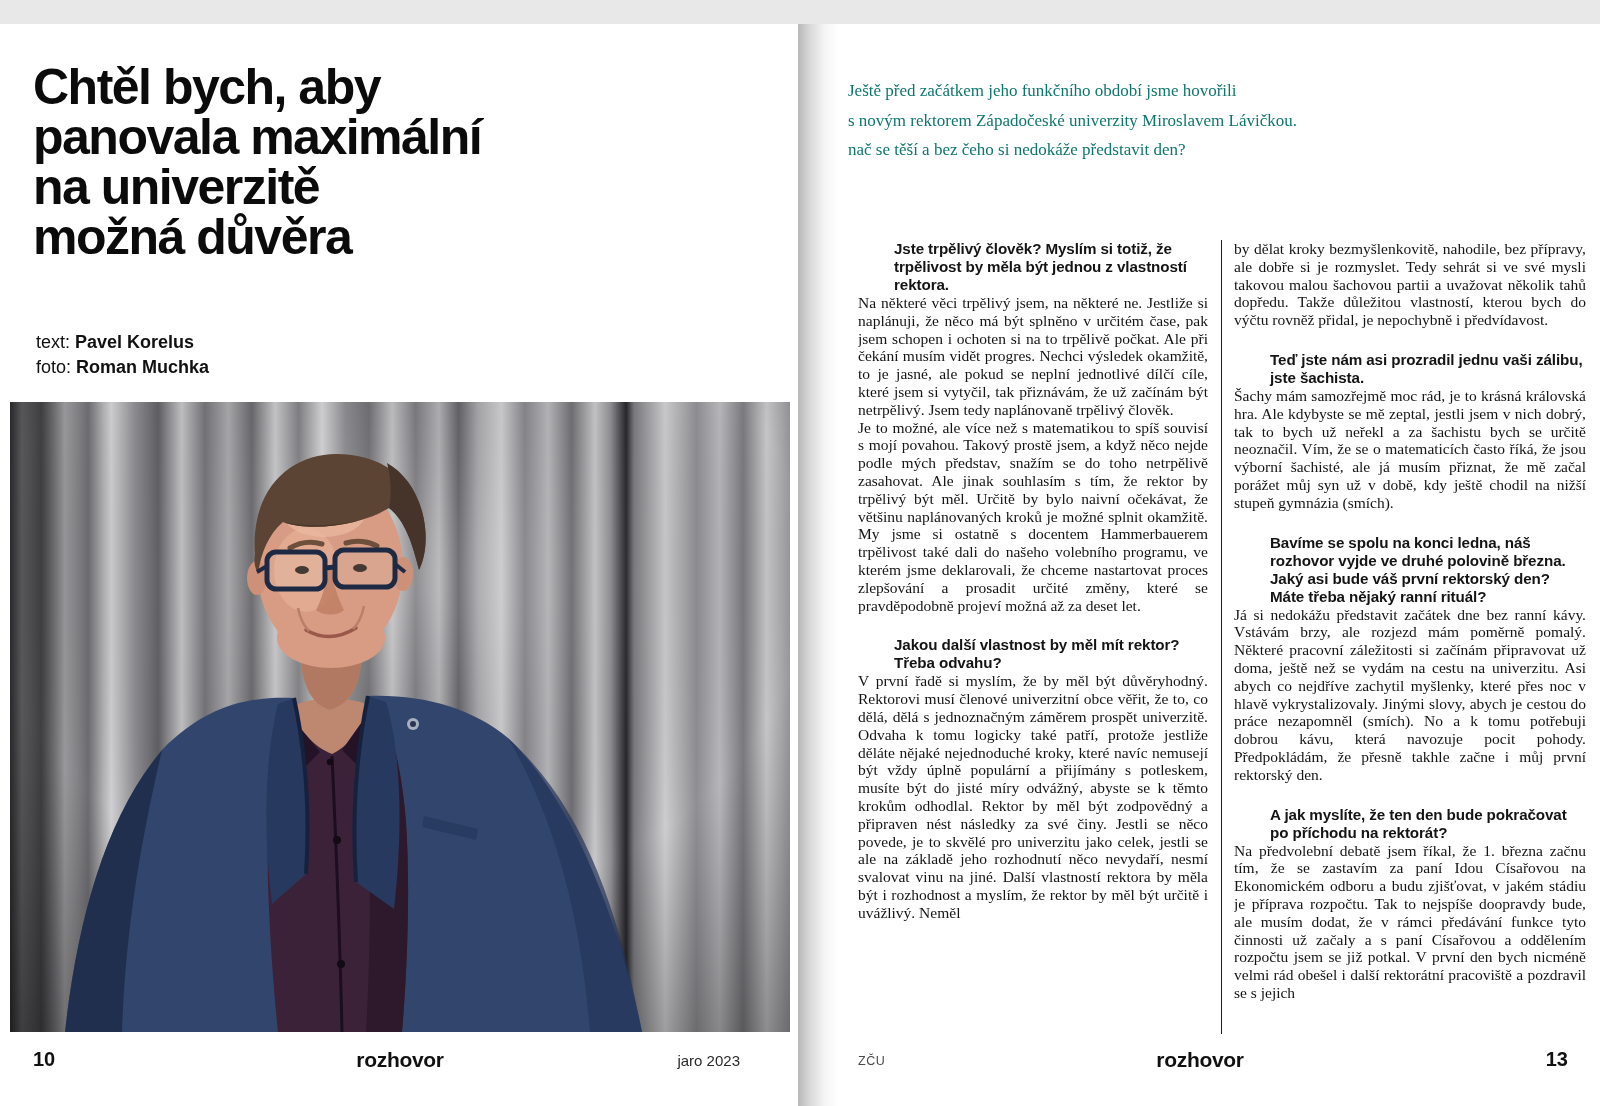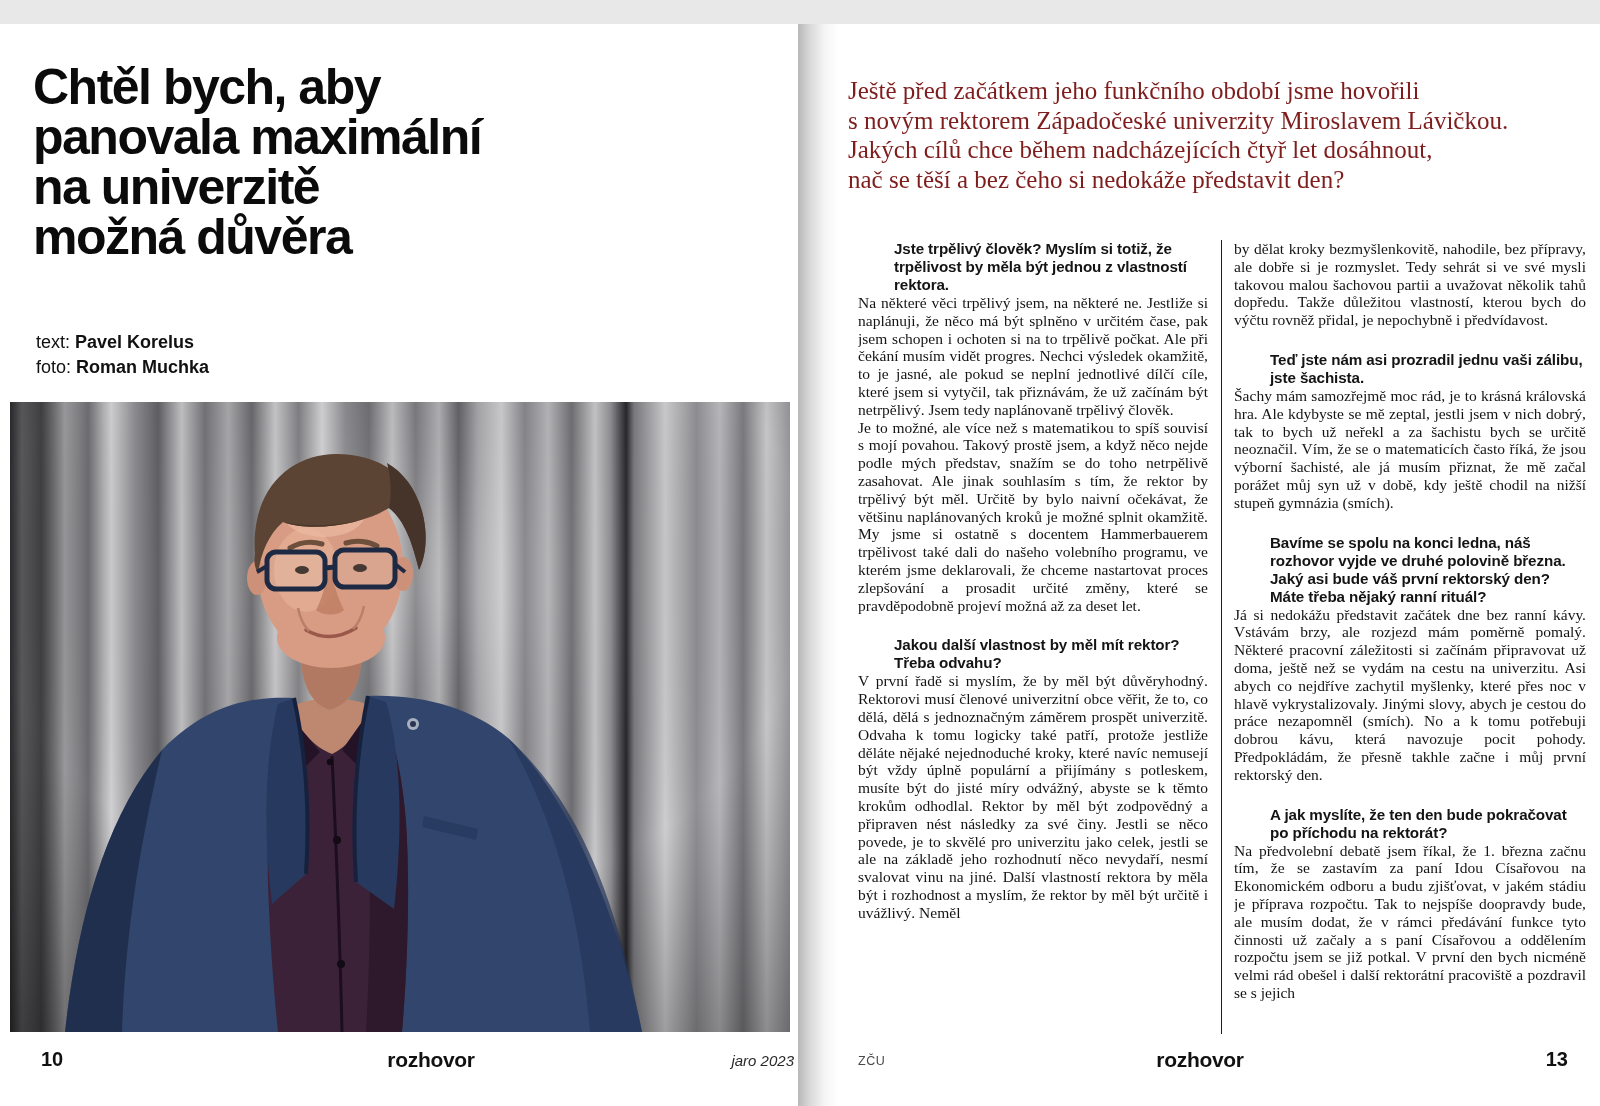--- a/index.html
+++ b/index.html
@@ -25,48 +25,48 @@
   .credits .lab { font-weight:400; }
   .credits .nam { font-weight:700; }
   .photo {
     position:absolute; left:10px; top:378px; width:780px; height:630px; overflow:hidden;
     background:#87878b;
   }
   .photo svg { display:block; width:100%; height:100%; }
   
   .intro {
     position:absolute; left:848px; top:52px;
-    font-size:25px; line-height:29.5px; color:#7f1d1d;
+    font-size:17px; line-height:29.5px; color:#0f766e;
   }
   .intro-line { white-space:nowrap; }
   .col {
     position:absolute; top:216px; width:350px; height:800px; overflow:hidden;
     font-size:15.5px; line-height:17.8px;
   }
   #col1 { left:858px; }
   #col2 { left:1234px; width:352px; }
   .divider { position:absolute; left:1221px; top:216px; width:1px; height:794px; background:#1c1c1c; }
   .a { text-align:justify; }
   .q {
     font-family:"Liberation Sans", sans-serif; font-weight:700; font-size:15.2px;
     line-height:18px; padding-left:36px; margin-top:22px; letter-spacing:-0.1px;
   }
   .q:first-child { margin-top:0; }
   
   .footer { position:absolute; top:1022px; height:28px; font-family:"Liberation Sans", sans-serif; color:#111; }
-  #footer-left  { left:8px;   width:800px;padding-left:46px; }
+  #footer-left  { left:0;   width:800px; }
   #footer-right { left:800px; width:800px; }
   .footer .center {
     position:absolute; left:0; right:0; top:2px; text-align:center;
     font-weight:700; font-size:21px; letter-spacing:-0.3px;
   }
   .pagenum { position:absolute; top:2px; font-weight:700; font-size:20px; }
   #pn10 { left:33px; }
   #pn11 { right:32px; }
-  .issue { position:absolute; right:60px; top:6px; font-size:15px; font-weight:400; color:#2a2a2a;font-style:italic; }
+  .issue { position:absolute; right:60px; top:6px; font-size:15px; font-weight:400; color:#2a2a2a; }
   .pub   { position:absolute; left:58px; top:8px; font-size:12.5px; color:#4a4a4a; letter-spacing:0.5px;text-align:center; }
 </style>
 </head>
 <body>
 
 <div class="spread">
 
   <div class="headline">
       <div class="headline-line">Chtěl bych, aby</div>
       <div class="headline-line">panovala maximální</div>
@@ -210,21 +210,20 @@
     <span class="pagenum" id="pn10">10</span>
     <span class="center">rozhovor</span>
     <span class="issue">jaro 2023</span>
   </div>
 
   <div class="fold"></div>
 
   <div class="intro">
       <div class="intro-line">Ještě před začátkem jeho funkčního období jsme hovořili</div>
       <div class="intro-line">s novým rektorem Západočeské univerzity Miroslavem Lávičkou.</div>
-      <div class="intro-line">Jakých cílů chce během nadcházejících čtyř let dosáhnout,</div>
       <div class="intro-line">nač se těší a bez čeho si nedokáže představit den?</div>
     </div>
 
   <div class="col" id="col1">
       <div class="q">Jste trpělivý člověk? Myslím si totiž, že trpělivost by měla být jednou z vlastností rektora.</div>
       <div class="a">Na některé věci trpělivý jsem, na některé ne. Jestliže si naplánuji, že něco má být splněno v určitém čase, pak jsem schopen i ochoten si na to trpělivě počkat. Ale při čekání musím vidět progres. Nechci výsledek okamžitě, to je jasné, ale pokud se neplní jednotlivé dílčí cíle, které jsem si vytyčil, tak přiznávám, že už začínám být netrpělivý. Jsem tedy naplánovaně trpělivý člověk.</div>
       <div class="a">Je to možné, ale více než s matematikou to spíš souvisí s mojí povahou. Takový prostě jsem, a když něco nejde podle mých představ, snažím se do toho netrpělivě zasahovat. Ale jinak souhlasím s tím, že rektor by trpělivý být měl. Určitě by bylo naivní očekávat, že většinu naplánovaných kroků je možné splnit okamžitě. My jsme si ostatně s docentem Hammerbauerem trpělivost také dali do našeho volebního programu, ve kterém jsme deklarovali, že chceme nastartovat proces zlepšování a prosadit určité změny, které se pravděpodobně projeví možná až za deset let.</div>
       <div class="q">Jakou další vlastnost by měl mít rektor? Třeba odvahu?</div>
       <div class="a">V první řadě si myslím, že by měl být důvěryhodný. Rektorovi musí členové univerzitní obce věřit, že to, co dělá, dělá s jednoznačným záměrem prospět univerzitě. Odvaha k tomu logicky také patří, protože jestliže děláte nějaké nejednoduché kroky, které navíc nemusejí být vždy úplně populární a přijímány s potleskem, musíte být do jisté míry odvážný, abyste se k těmto krokům odhodlal. Rektor by měl být zodpovědný a připraven nést následky za své činy. Jestli se něco povede, je to skvělé pro univerzitu jako celek, jestli se ale na základě jeho rozhodnutí něco nevydaří, nesmí svalovat vinu na jiné. Další vlastností rektora by měla být i rozhodnost a myslím, že rektor by měl být určitě i uvážlivý. Neměl</div>
     </div>

